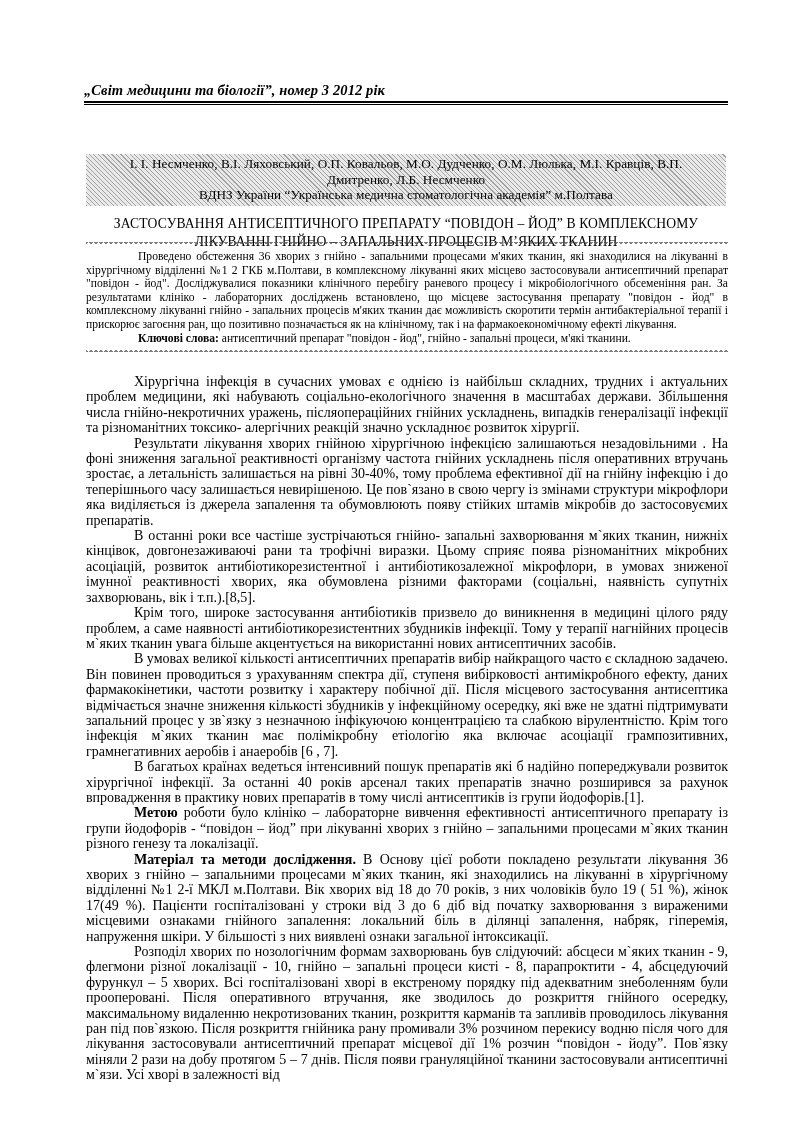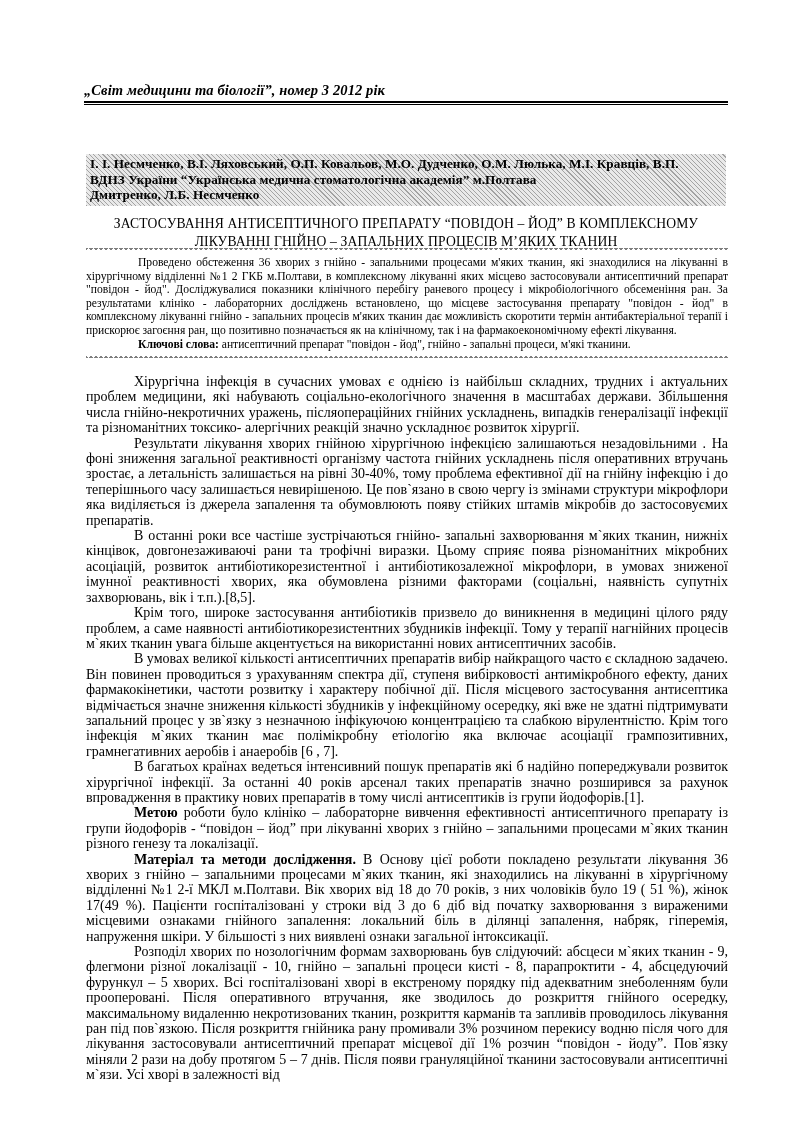--- a/index.html
+++ b/index.html
@@ -76,21 +76,22 @@
   }
   .authors-band {
     position: absolute;
     left: 86px;
     top: 114px;
     width: 640px;
     padding: 2px 4px 3px 4px;
     box-sizing: border-box;
   }
   .authors-line {
-    font-weight: bold;
+    text-align: center;
+    font-weight: normal;
     font-size: 13.2px;
     line-height: 15.5px;
     letter-spacing: 0.05px;
   }
   .authors-line.affil {
     font-size: 13.2px;
   }
 
   
   .title {
@@ -102,21 +103,21 @@
     font-weight: normal;
     font-size: 13.6px;
     line-height: 18px;
     letter-spacing: 0.15px;
   }
 
   
   .abstract-block {
     position: absolute;
     left: 86px;
-    top: 208px;
+    top: 202px;
     width: 642px;
   }
   .zigzag {
     height: 6px;
     width: 100%;
     background-image:
       linear-gradient(135deg, #555 25%, transparent 25%),
       linear-gradient(225deg, #555 25%, transparent 25%);
     background-size: 5px 6px;
     background-repeat: repeat-x;
@@ -175,22 +176,22 @@
 
   <div class="runhead-wrap">
     <div class="runhead">„Світ медицини та біології”, номер 3 2012 рік</div>
     <div class="runhead-rule"></div>
     <div class="runhead-rule thin"></div>
   </div>
 
 
   <div class="authors-band hatch">
     <div class="authors-line">І. І. Несмченко, В.І. Ляховський, О.П. Ковальов, М.О. Дудченко, О.М. Люлька, М.І. Кравців, В.П.</div>
+    <div class="authors-line">Дмитренко, Л.Б. Несмченко</div>
     <div class="authors-line affil">ВДНЗ України “Українська медична стоматологічна академія” м.Полтава</div>
-    <div class="authors-line">Дмитренко, Л.Б. Несмченко</div>
   </div>
 
   <div class="title">
     <div>ЗАСТОСУВАННЯ АНТИСЕПТИЧНОГО ПРЕПАРАТУ “ПОВІДОН – ЙОД” В  КОМПЛЕКСНОМУ</div>
     <div>ЛІКУВАННІ ГНІЙНО – ЗАПАЛЬНИХ ПРОЦЕСІВ М’ЯКИХ ТКАНИН</div>
   </div>
 
   <div class="abstract-block">
     <div class="zigzag"></div>
     <div class="abstract-text">

